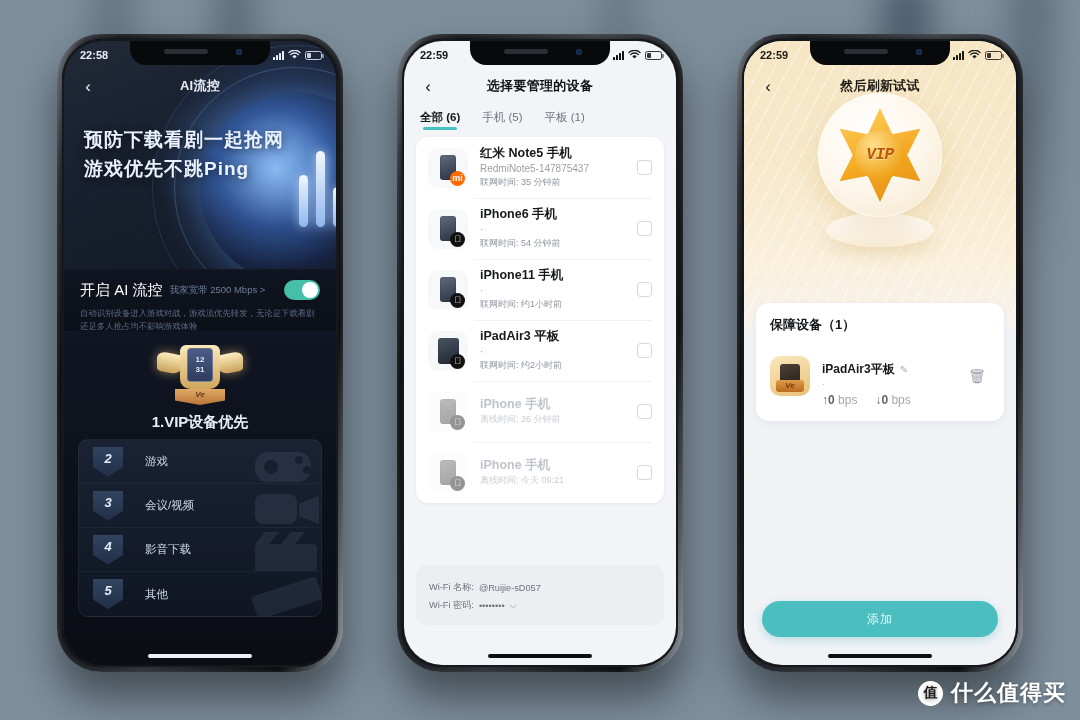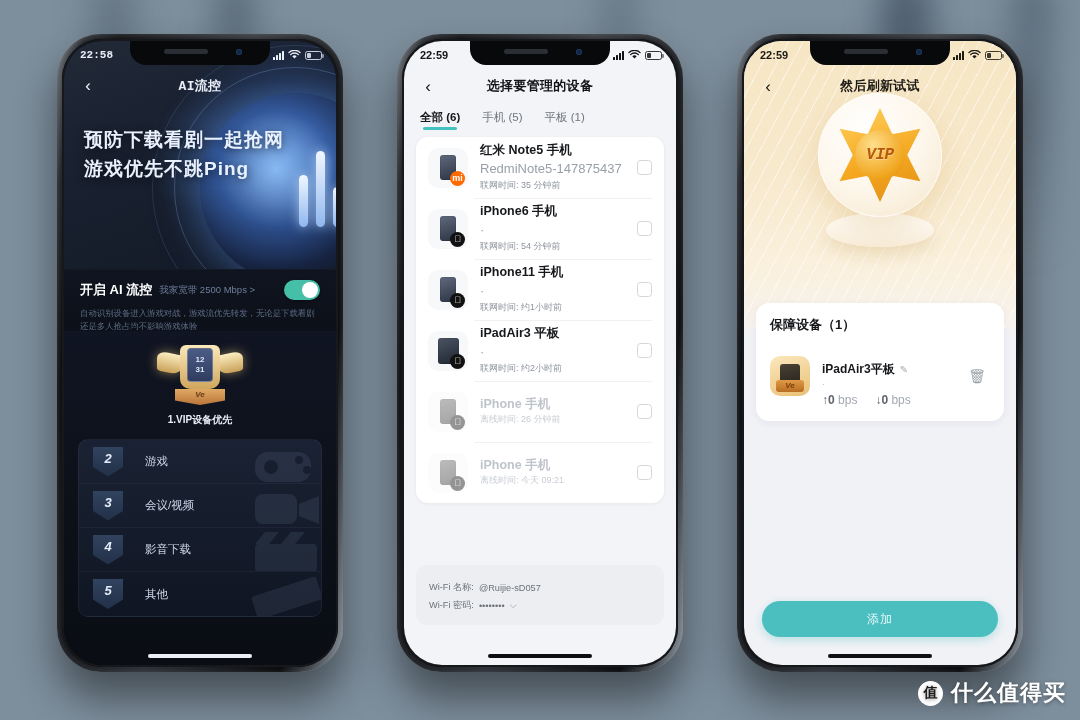--- a/index.html
+++ b/index.html
@@ -81,21 +81,21 @@
   }
   .navbar .title{ font-size:13px; font-weight:bold; letter-spacing:.3px; }
   .homebar{
     position:absolute; bottom:7px; left:50%; transform:translateX(-50%);
     width:104px; height:4px; border-radius:3px; z-index:40;
   }
 
   
   #p1{ left:57px; }
   #p1 .screen{ background:#0c0e16; color:#e8ecf5; }
-  #p1 .statusbar, #p1 .navbar{ color:#e9eef7;font-family:Liberation Mono, monospace; }
+  #p1 .statusbar, #p1 .navbar{ color:#e9eef7; }
   #p1 .homebar{ background:#eceff5; }
   .hero{
     position:absolute; top:0; left:0; right:0; height:228px;
     background:
       radial-gradient(circle at 82% 52%, rgba(90,150,235,.55) 0%, rgba(40,80,150,.28) 22%, rgba(12,20,40,0) 52%),
       radial-gradient(ellipse at 78% 50%, rgba(120,175,255,.3) 0%, rgba(10,14,26,0) 46%),
       linear-gradient(160deg,#222a38 0%,#1a2130 35%,#161d2b 70%,#121826 100%);
     overflow:hidden;
   }
   .hero .ring{
@@ -126,21 +126,21 @@
     font-size:19px; font-weight:bold; line-height:1.55; letter-spacing:1px;
     color:#e9f1ff; text-shadow:0 2px 10px rgba(0,0,0,.6);
   }
   .flowrow{
     position:absolute; top:228px; left:0; right:0; height:62px;
     padding:10px 16px 0 16px;
     background:linear-gradient(180deg,#0f1420 0%,#0c1018 100%);
     border-top:1px solid rgba(255,255,255,.04);
   }
   .flowrow .l1{ display:flex; align-items:center; }
-  .flowrow .l1 .ttl{ font-size:13px; font-weight:bold; color:#fff; }
+  .flowrow .l1 .ttl{ font-size:15px; font-weight:normal; color:#fff; }
   .flowrow .l1 .sub{ font-size:9.5px; color:#6f7f9c; margin-left:7px; }
   .toggle{
     margin-left:auto; width:36px; height:20px; border-radius:11px;
     background:#46bfa8; position:relative; box-shadow:0 1px 3px rgba(0,0,0,.4);
   }
   .toggle span{
     position:absolute; right:2px; top:2px; width:16px; height:16px;
     border-radius:50%; background:#fff;
   }
   .flowrow .desc{
@@ -177,21 +177,21 @@
   .medal .ribbon{
     position:absolute; left:50%; transform:translateX(-50%); bottom:0;
     width:50px; height:16px;
     background:linear-gradient(180deg,#e0a964,#b9753a);
     clip-path:polygon(0 0,100% 0,100% 72%,50% 100%,0 72%);
     color:#6a3a14; font-size:8px; font-weight:bold; font-style:italic;
     display:flex; align-items:flex-start; justify-content:center; padding-top:1px;
   }
   .vip-label{
     position:absolute; top:82px; left:0; right:0; text-align:center;
-    font-size:10px; font-weight:bold; color:#e8edf7;
+    font-size:15px; font-weight:bold; color:#e8edf7;
   }
   .pri-list{
     position:absolute; top:108px; left:14px; right:14px;
     border-radius:10px; overflow:hidden;
     background:linear-gradient(180deg,rgba(30,40,60,.75),rgba(18,25,40,.75));
     border:1px solid rgba(255,255,255,.05);
   }
   .pri-item{
     position:relative; height:44px; display:flex; align-items:center;
     border-bottom:1px solid rgba(255,255,255,.045); overflow:hidden;
@@ -244,21 +244,21 @@
   .dev-ico.tablet .handset{ width:21px; height:26px; border-radius:3px; background:linear-gradient(160deg,#4b5464,#1f2631); }
   .dev-badge{
     position:absolute; right:3px; bottom:2px; width:15px; height:15px; border-radius:50%;
     display:flex; align-items:center; justify-content:center;
     font-size:9px; color:#fff; font-weight:bold;
   }
   .dev-badge.mi{ background:#ff6a00; }
   .dev-badge.apple{ background:#111; }
   .dev-meta{ margin-left:12px; flex:1; min-width:0; }
   .dev-name{ font-size:12.5px; font-weight:bold; color:#16181c; line-height:1.25; }
-  .dev-sub{ font-size:13px; color:#9aa0aa; line-height:1.5; }
+  .dev-sub{ font-size:10px; color:#9aa0aa; line-height:1.5; }
   .dev-time{ font-size:9px; color:#8d939d; line-height:1.45; }
   .dev-check{
     width:15px; height:15px; border-radius:3.5px; border:1.3px solid #d3d6db; flex:none;
   }
   .dev-row.offline .dev-name{ color:#bfc3ca; }
   .dev-row.offline .dev-time,.dev-row.offline .dev-sub{ color:#c9cdd3; }
   .dev-row.offline .dev-ico{ filter:grayscale(1) opacity(.45); }
   .tip-box{
     position:absolute; left:12px; right:12px; top:524px;
     background:#eceef1; border-radius:11px; padding:11px 13px 13px 13px;

